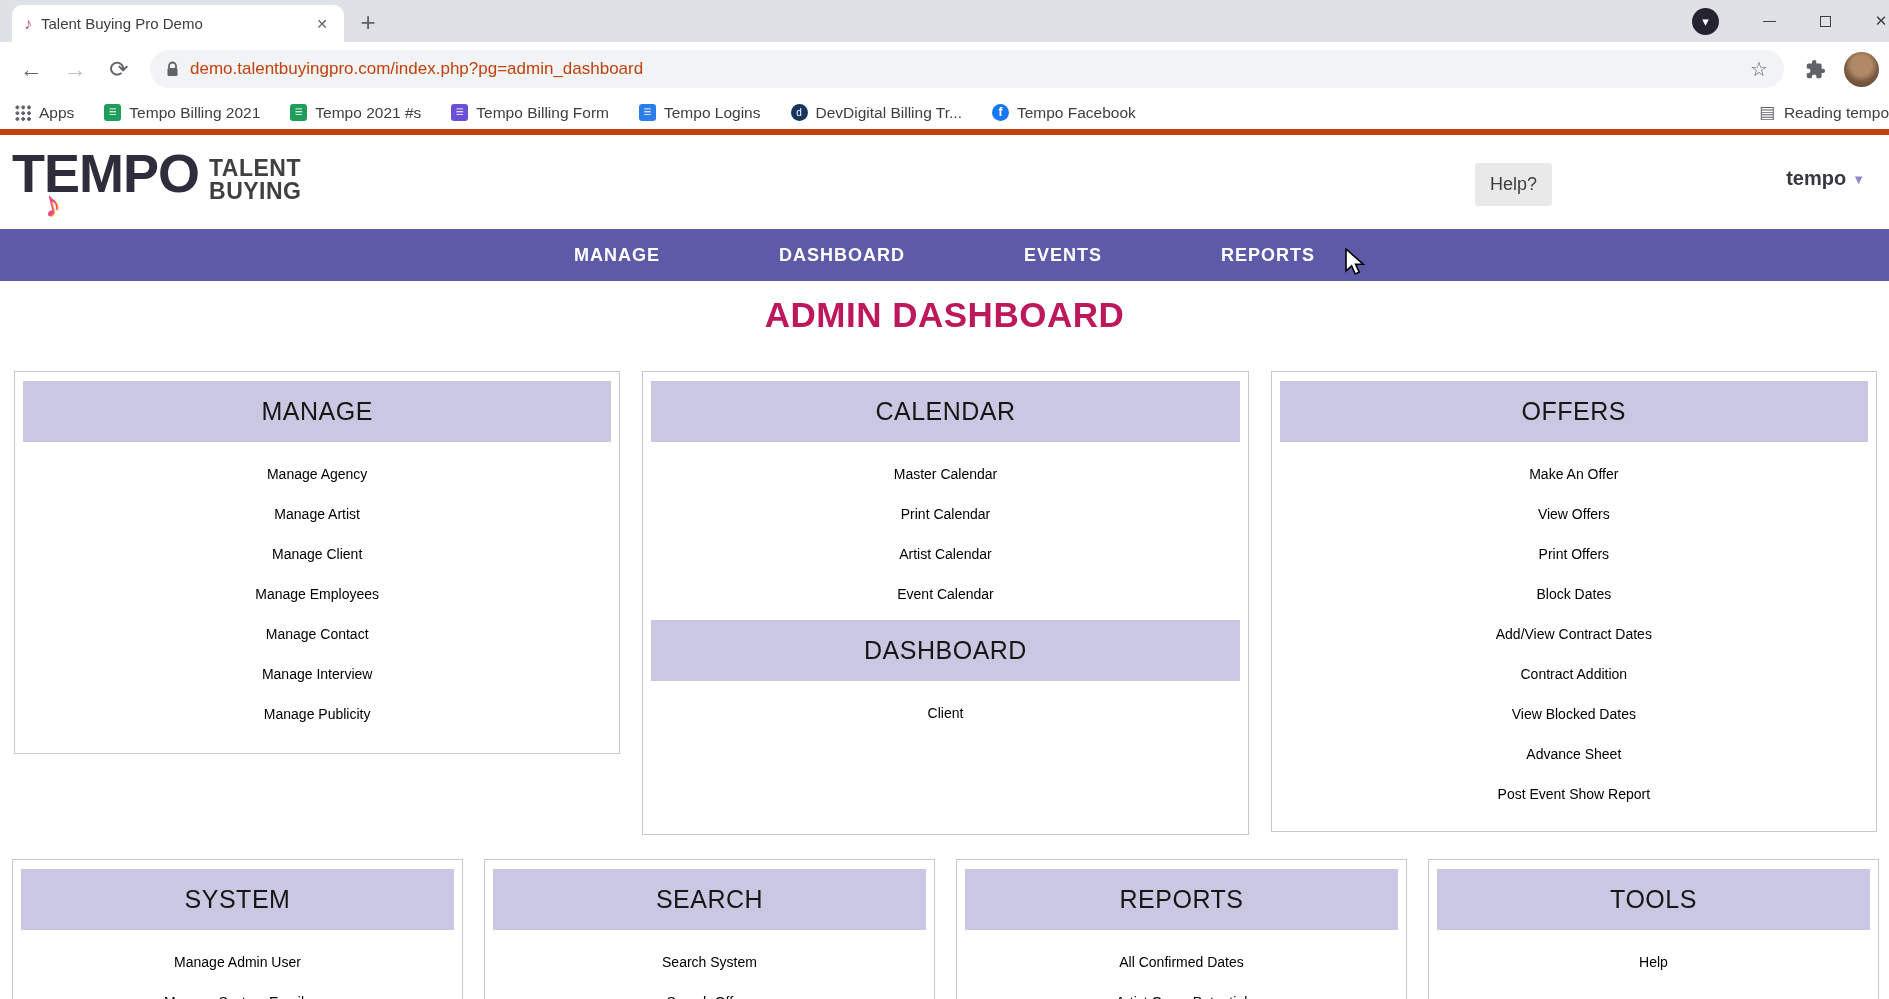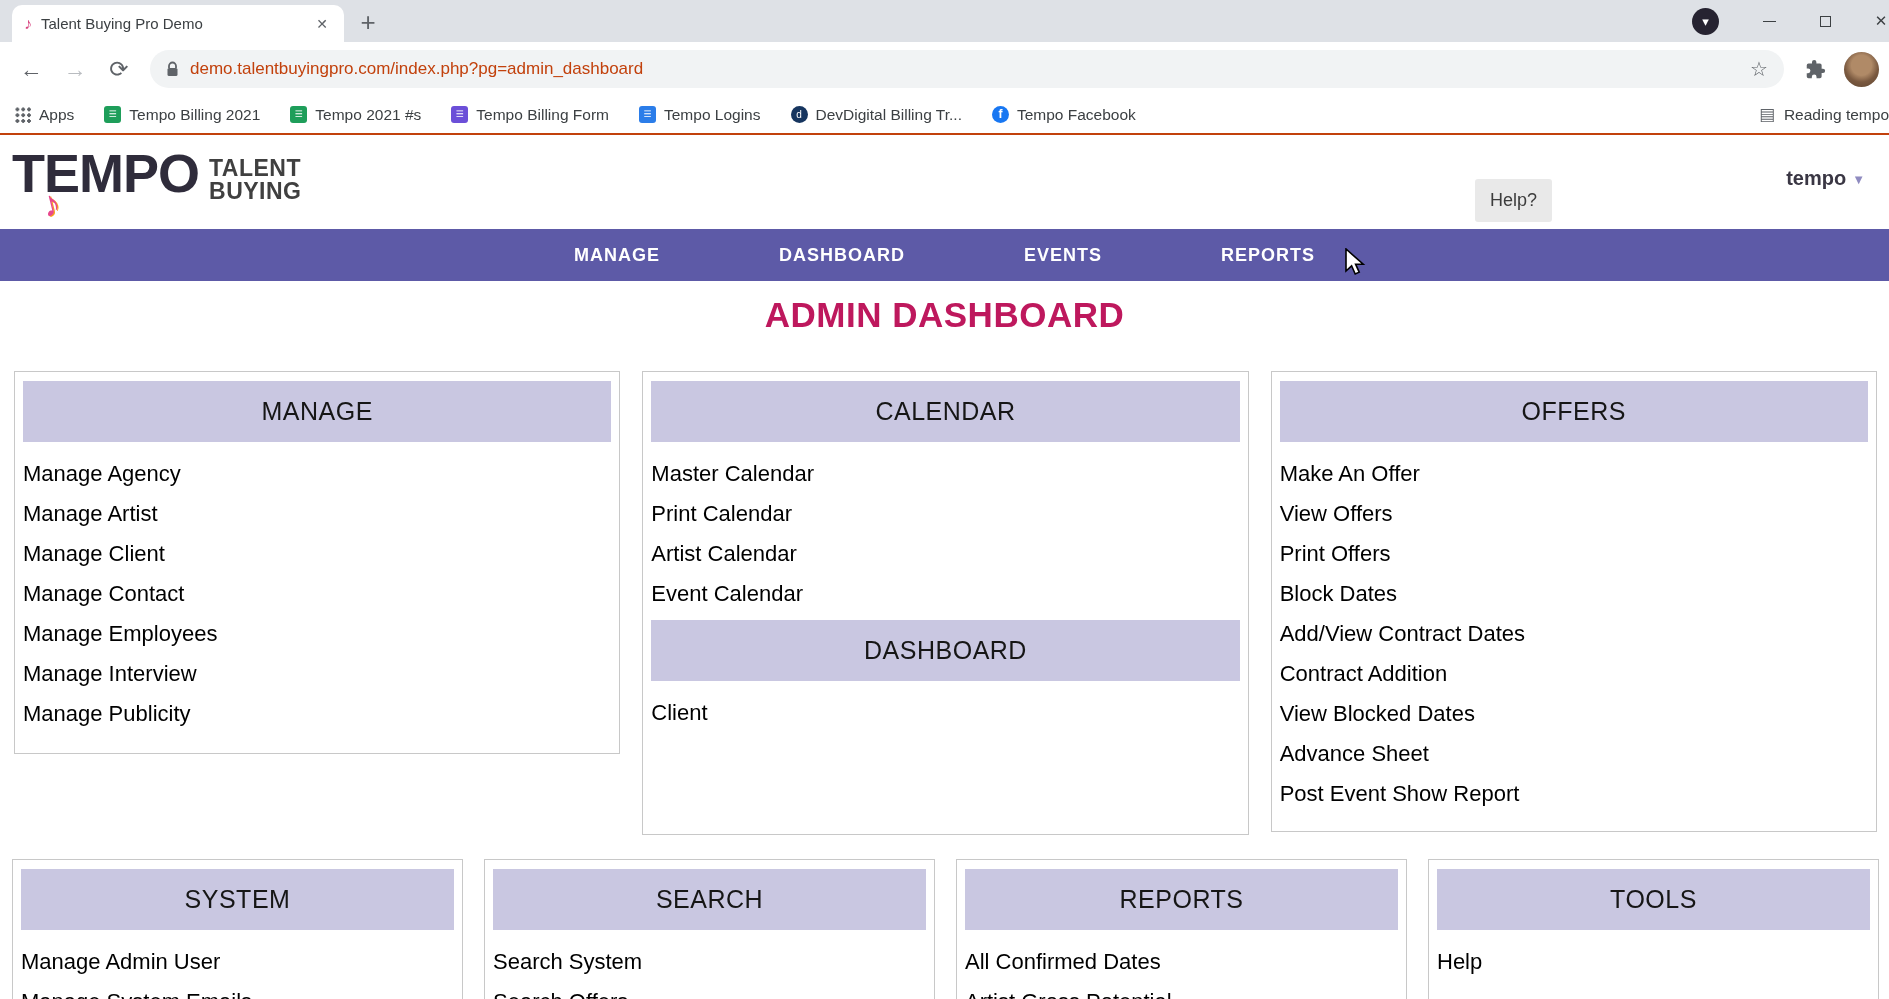--- a/index.html
+++ b/index.html
@@ -28,21 +28,21 @@
     font-size: 23px; color: #5f6368; border-radius: 50%; }
   .nav-ic.disabled { color: #b9bcc0; }
   .urlbar { flex: 1; height: 38px; background: #f1f3f4; border-radius: 19px; display: flex;
     align-items: center; padding: 0 16px; gap: 11px; margin: 0 8px; }
   .url-text { font-size: 17px; color: #c2410c; flex: 1; white-space: nowrap; overflow: hidden; }
   .star { color: #5f6368; font-size: 20px; }
   .avatar { width: 35px; height: 35px; border-radius: 50%; margin-left: 6px;
     background: radial-gradient(circle at 50% 38%, #b08a67 0 36%, #7a5940 60%, #5d4430 100%); }
 
   .bookmarks { height: 39px; background: #fff; display: flex; align-items: center; padding: 0 14px;
-    gap: 30px; font-size: 15.5px; color: #3c4043; border-bottom: 2px solid #c2410c; }
+    gap: 30px; font-size: 15.5px; color: #3c4043; border-bottom: 6px solid #c2410c; }
   .bm { display: flex; align-items: center; gap: 8px; white-space: nowrap; }
   .bm-ic { width: 17px; height: 17px; border-radius: 3px; display: flex; align-items: center;
     justify-content: center; color: #fff; font-size: 9px; line-height: 9px; flex: none; }
   .ic-apps { background: none; width: 17px; height: 17px; border-radius: 0;
     background-image: radial-gradient(circle, #5f6368 1.7px, transparent 2px); background-size: 5.8px 5.8px;
     background-position: 0.5px 0.5px; }
   .ic-sheets { background: #1e9e5a; }
   .ic-forms { background: #6b4fd8; }
   .ic-docs { background: #2b7de9; }
   .ic-devdigital { background: #16355f; border-radius: 50%; font-size: 10px; }
@@ -51,21 +51,21 @@
   .bm-reading { margin-left: auto; margin-right: -14px; }
 
   
   .page-header { position: relative; height: 94px; background: #fff; }
   .logo { position: absolute; left: 12px; top: 6px; display: flex; align-items: flex-start; gap: 10px; }
   .logo-tempo { font-size: 54px; font-weight: bold; color: #2f2c3b; line-height: 64px; letter-spacing: -1px; }
   .logo-note { position: absolute; left: 30px; top: 42px; font-size: 36px; color: #e8478d;
     transform: rotate(-14deg); text-shadow: 1px 1px 0 #f9a11b; }
   .logo-tb { display: flex; flex-direction: column; font-weight: bold; color: #404040;
     font-size: 23px; line-height: 23px; margin-top: 16px; letter-spacing: 0.5px; }
-  .help-btn { position: absolute; left: 1475px; top: 44px; width: 77px; height: 43px; background: #e9e9e9;
+  .help-btn { position: absolute; left: 1475px; top: 28px; width: 77px; height: 43px; background: #e9e9e9;
     border: none; border-radius: 3px; font-size: 18px; color: #3c3c3c; display: flex; align-items: center;
     justify-content: center; font-family: "Liberation Sans", sans-serif; }
   .user-menu { position: absolute; right: 24px; top: 32px; font-size: 20px; font-weight: bold;
     color: #3a3744; display: flex; align-items: center; gap: 6px; }
   .user-chevron { color: #8f8bc0; font-size: 13px; margin-top: 2px; }
 
   .navbar { height: 52px; background: #5d5aa7; display: flex; justify-content: center;
     align-items: center; gap: 107px; }
   .nav-item { color: #ffffff; font-size: 18px; font-weight: bold; letter-spacing: 1px; padding: 10px 6px; }
 
@@ -75,21 +75,21 @@
   .cards-row1 { display: flex; gap: 22px; padding: 0 12px 0 14px; align-items: flex-start; margin-top: 36px; }
   .cards-row2 { display: flex; gap: 21px; padding: 0 10px 0 12px; align-items: flex-start; margin-top: 24px; }
   .card { flex: 1; background: #fff; border: 1px solid #c8c8c8; padding: 9px 8px 0; }
   .card-h1 { min-height: 383px; }
   .card-h2 { min-height: 464px; }
   .card-h3 { min-height: 461px; }
   .card-hb { min-height: 170px; }
   .card-header { background: #c9c7e1; text-align: center; font-size: 25px; color: #161616;
     padding: 16px 0; letter-spacing: 0.5px; margin-bottom: 12px; }
   .card-header.second { margin-top: 6px; }
-  .card-item { font-size: 22px; color: #000; padding: 9px 0; line-height: 22px; }
+  .card-item { text-align: center; font-size: 14px; color: #000; padding: 9px 0; line-height: 22px; }
 
   .cursor { position: absolute; left: 1344px; top: 248px; z-index: 99; pointer-events: none; }
 </style>
 </head>
 <body>
 
 <div class="tabstrip">
   <div class="tab">
     <span class="favicon">♪</span>
     <span class="tab-title">Talent Buying Pro Demo</span>
@@ -189,22 +189,22 @@
 </div>
 
 <div class="page-title">ADMIN DASHBOARD</div>
 
 <div class="cards-row1">
   <div class="card card-h1">
     <div class="card-header">MANAGE</div>
     <div class="card-item">Manage Agency</div>
     <div class="card-item">Manage Artist</div>
     <div class="card-item">Manage Client</div>
+    <div class="card-item">Manage Employees</div>
     <div class="card-item">Manage Contact</div>
-    <div class="card-item">Manage Employees</div>
     <div class="card-item">Manage Interview</div>
     <div class="card-item">Manage Publicity</div>
   </div>
 
   <div class="card card-h2">
     <div class="card-header">CALENDAR</div>
     <div class="card-item">Master Calendar</div>
     <div class="card-item">Print Calendar</div>
     <div class="card-item">Artist Calendar</div>
     <div class="card-item">Event Calendar</div>

